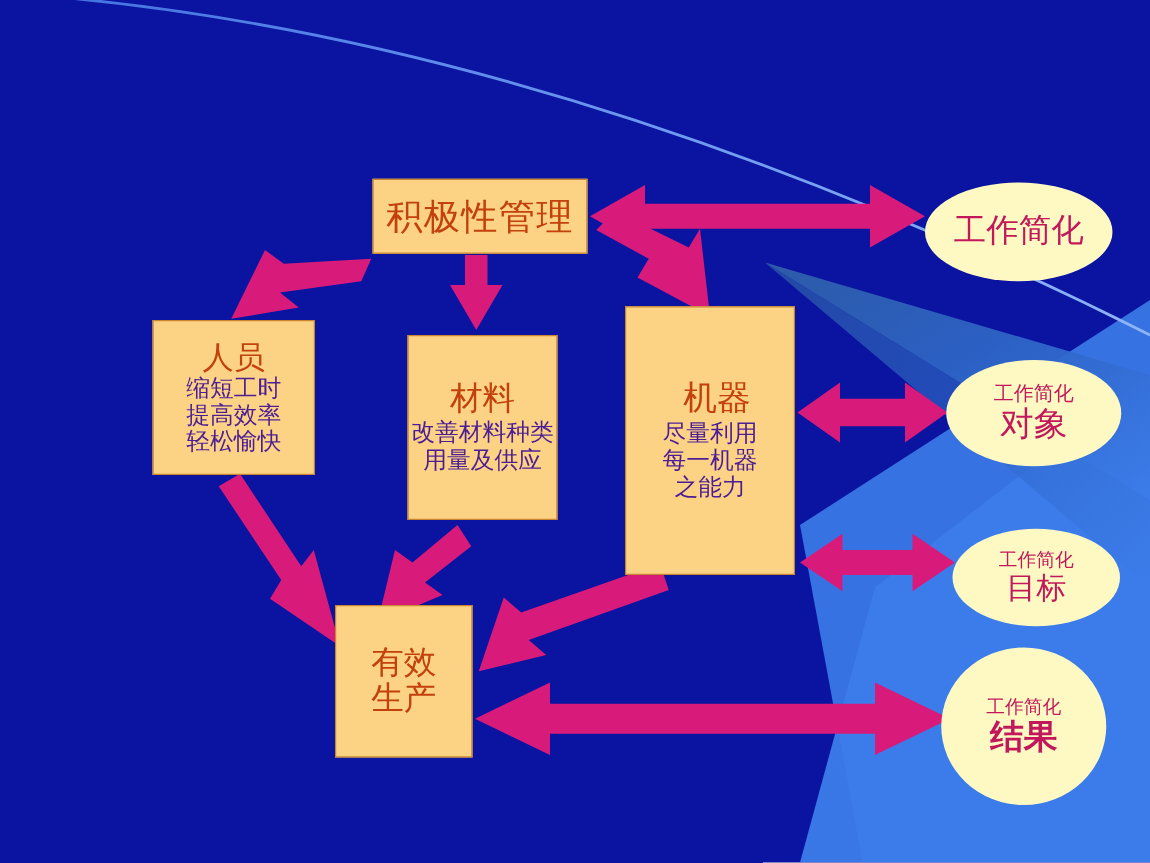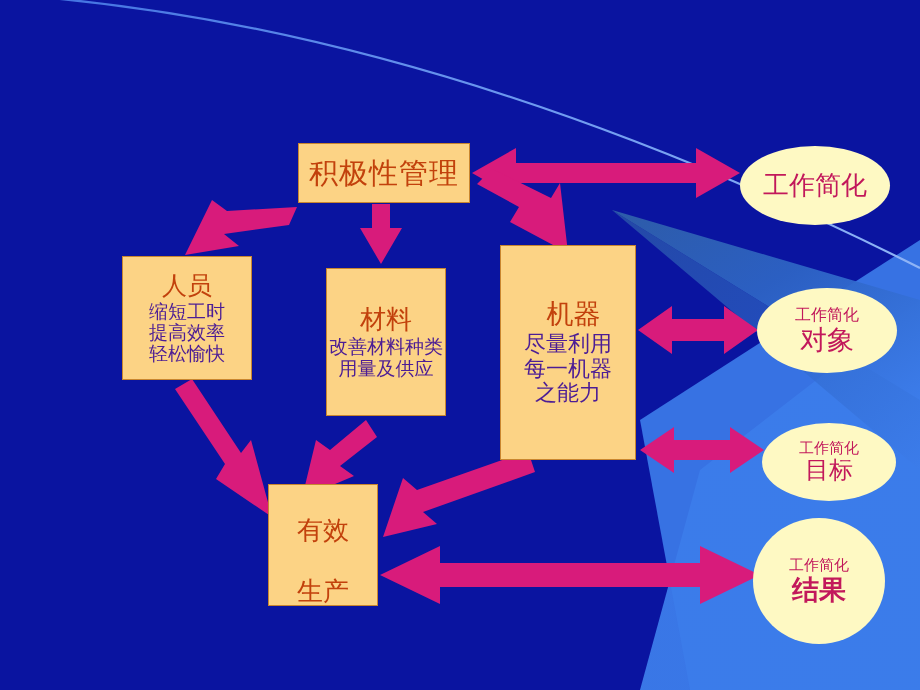--- a/index.html
+++ b/index.html
@@ -67,24 +67,24 @@
   #node-people{left:122px;top:256px;width:130px;height:124px;}
   #node-people .title{font-size:25px;margin-bottom:1px;}
   #node-people .sub{font-size:19px;}
 
   #node-material{left:313px;top:268px;width:120px;height:148px;margin-left:13px;}
   #node-material .title{font-size:26px;margin-bottom:2px;}
   #node-material .sub{font-size:19px;}
 
   #node-machine{left:500px;top:245px;width:136px;height:215px;}
   #node-machine .title{font-size:27px;margin-bottom:3px;margin-left:11px;}
-  #node-machine .sub{font-size:22px;}
+  #node-machine .sub{font-size:19px;}
 
   #node-output{left:268px;top:484px;width:110px;height:122px;}
-  #node-output .title{font-size:26px;margin-top:32px;}
+  #node-output .title{font-size:26px;}
 
   #el-1{left:740px;top:146px;width:150px;height:79px;}
   #el-1 .e-big{font-size:26px;}
 
   #el-2{left:757px;top:288px;width:140px;height:85px;}
   #el-2 .e-small{font-size:16px;}
   #el-2 .e-big{font-size:27px;}
 
   #el-3{left:762px;top:423px;width:134px;height:78px;}
   #el-3 .e-small{font-size:15px;}

